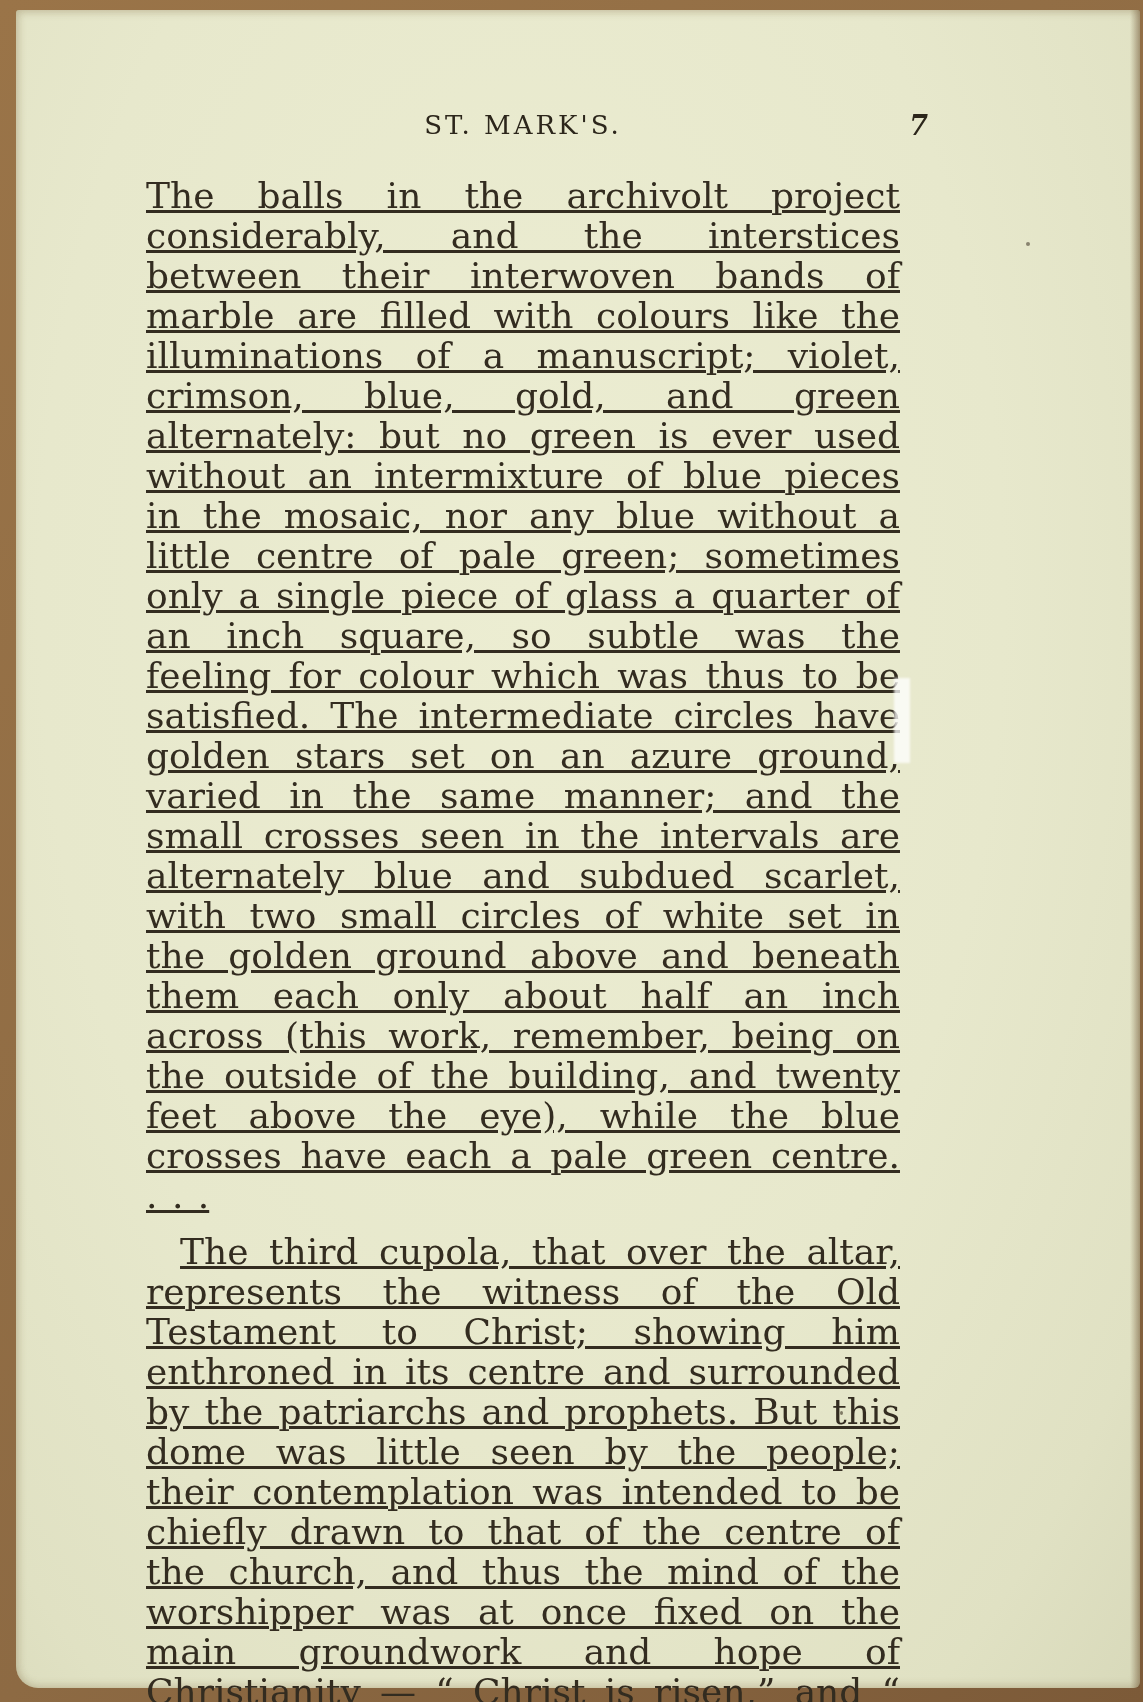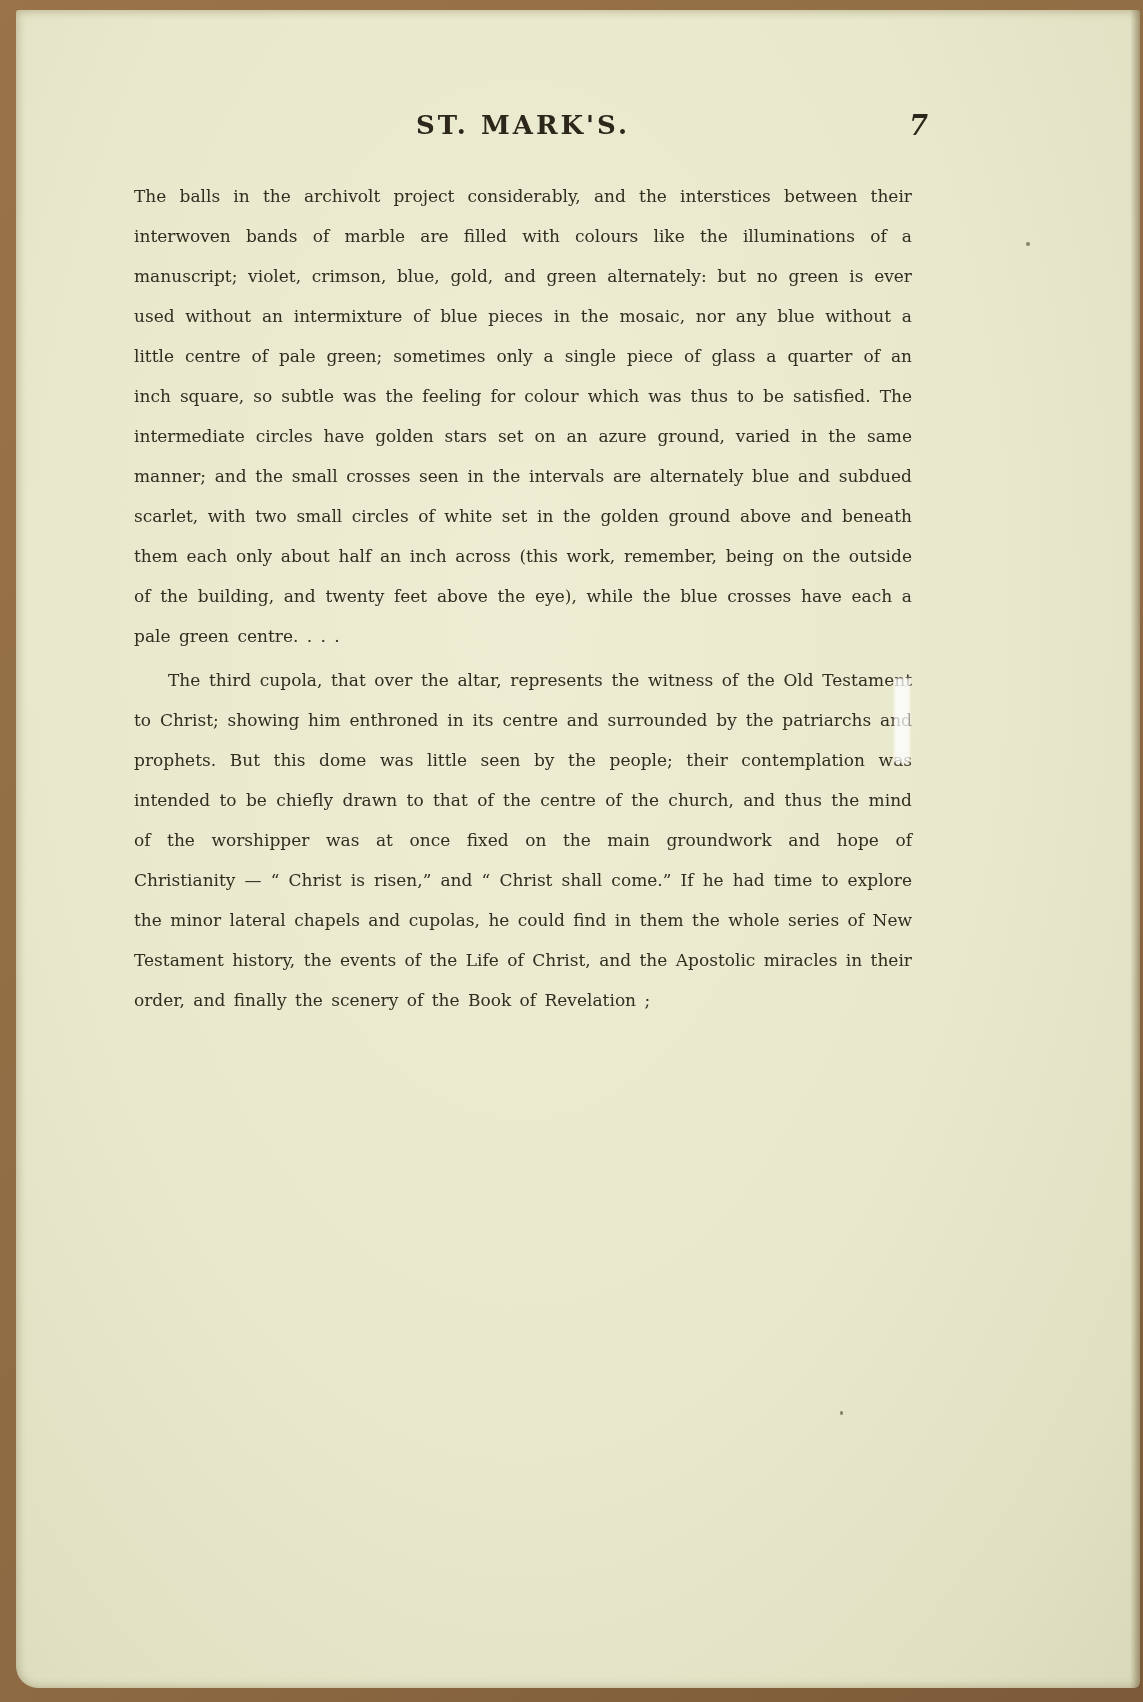--- a/index.html
+++ b/index.html
@@ -36,41 +36,42 @@
   .page-header {
     position: relative;
     height: 48px;
     margin-bottom: 18px;
   }
   .header-title {
     position: absolute;
     left: 0;
     right: 0;
     text-align: center;
-    font-weight: bold;
+    font-weight: normal;
     font-size: 26px;
     letter-spacing: 3px;
     color: #2c261b;
   }
   .page-number {
     position: absolute;
     right: -12px;
     top: 0;
     font-weight: bold;
     font-style: italic;
     font-size: 27px;
     color: #2c261b;
   }
   .body-text p {
-    margin: 4px;
-    font-size: 17px;
+    margin: 16px;
+    font-size: 36px;
     line-height: 40px;
     text-align: justify;
     word-spacing: 3px;
     color: #332c20;
+    text-decoration: underline;
   }
   .body-text p + p {
     margin-top: 0;
   }
   .body-text p.indented {
     text-indent: 34px;
   }
   
   .streak {
     position: absolute;

